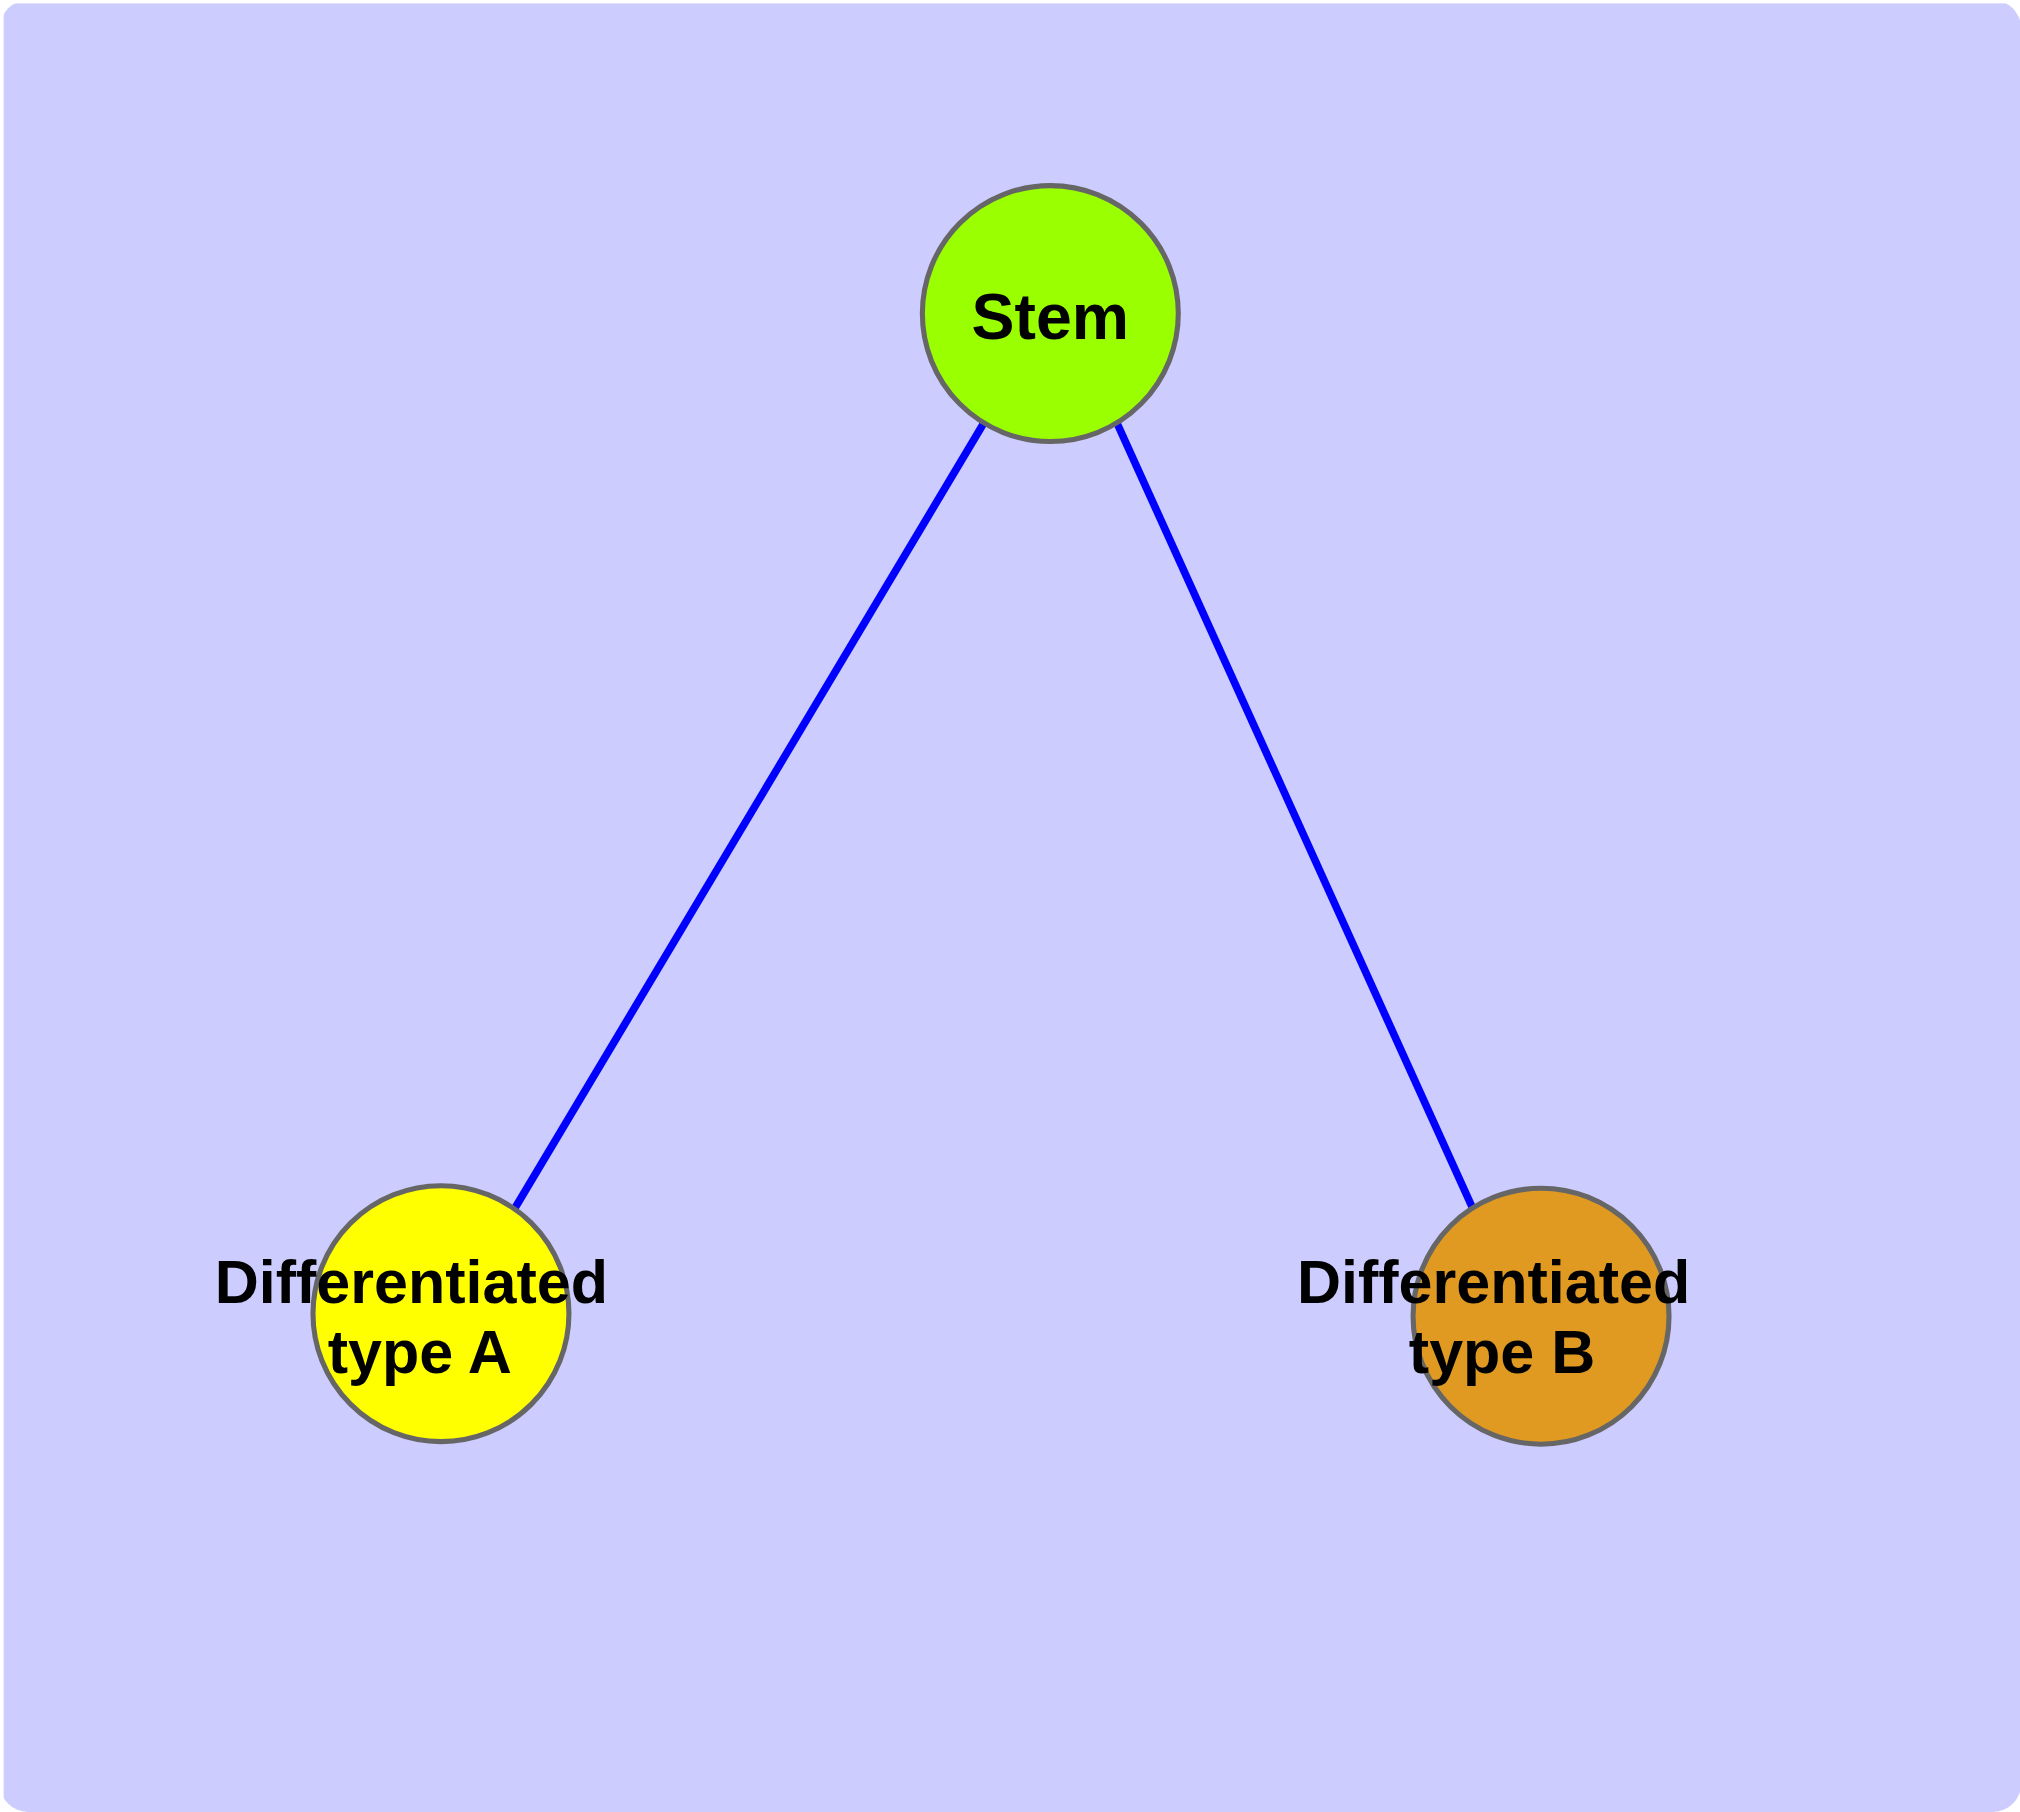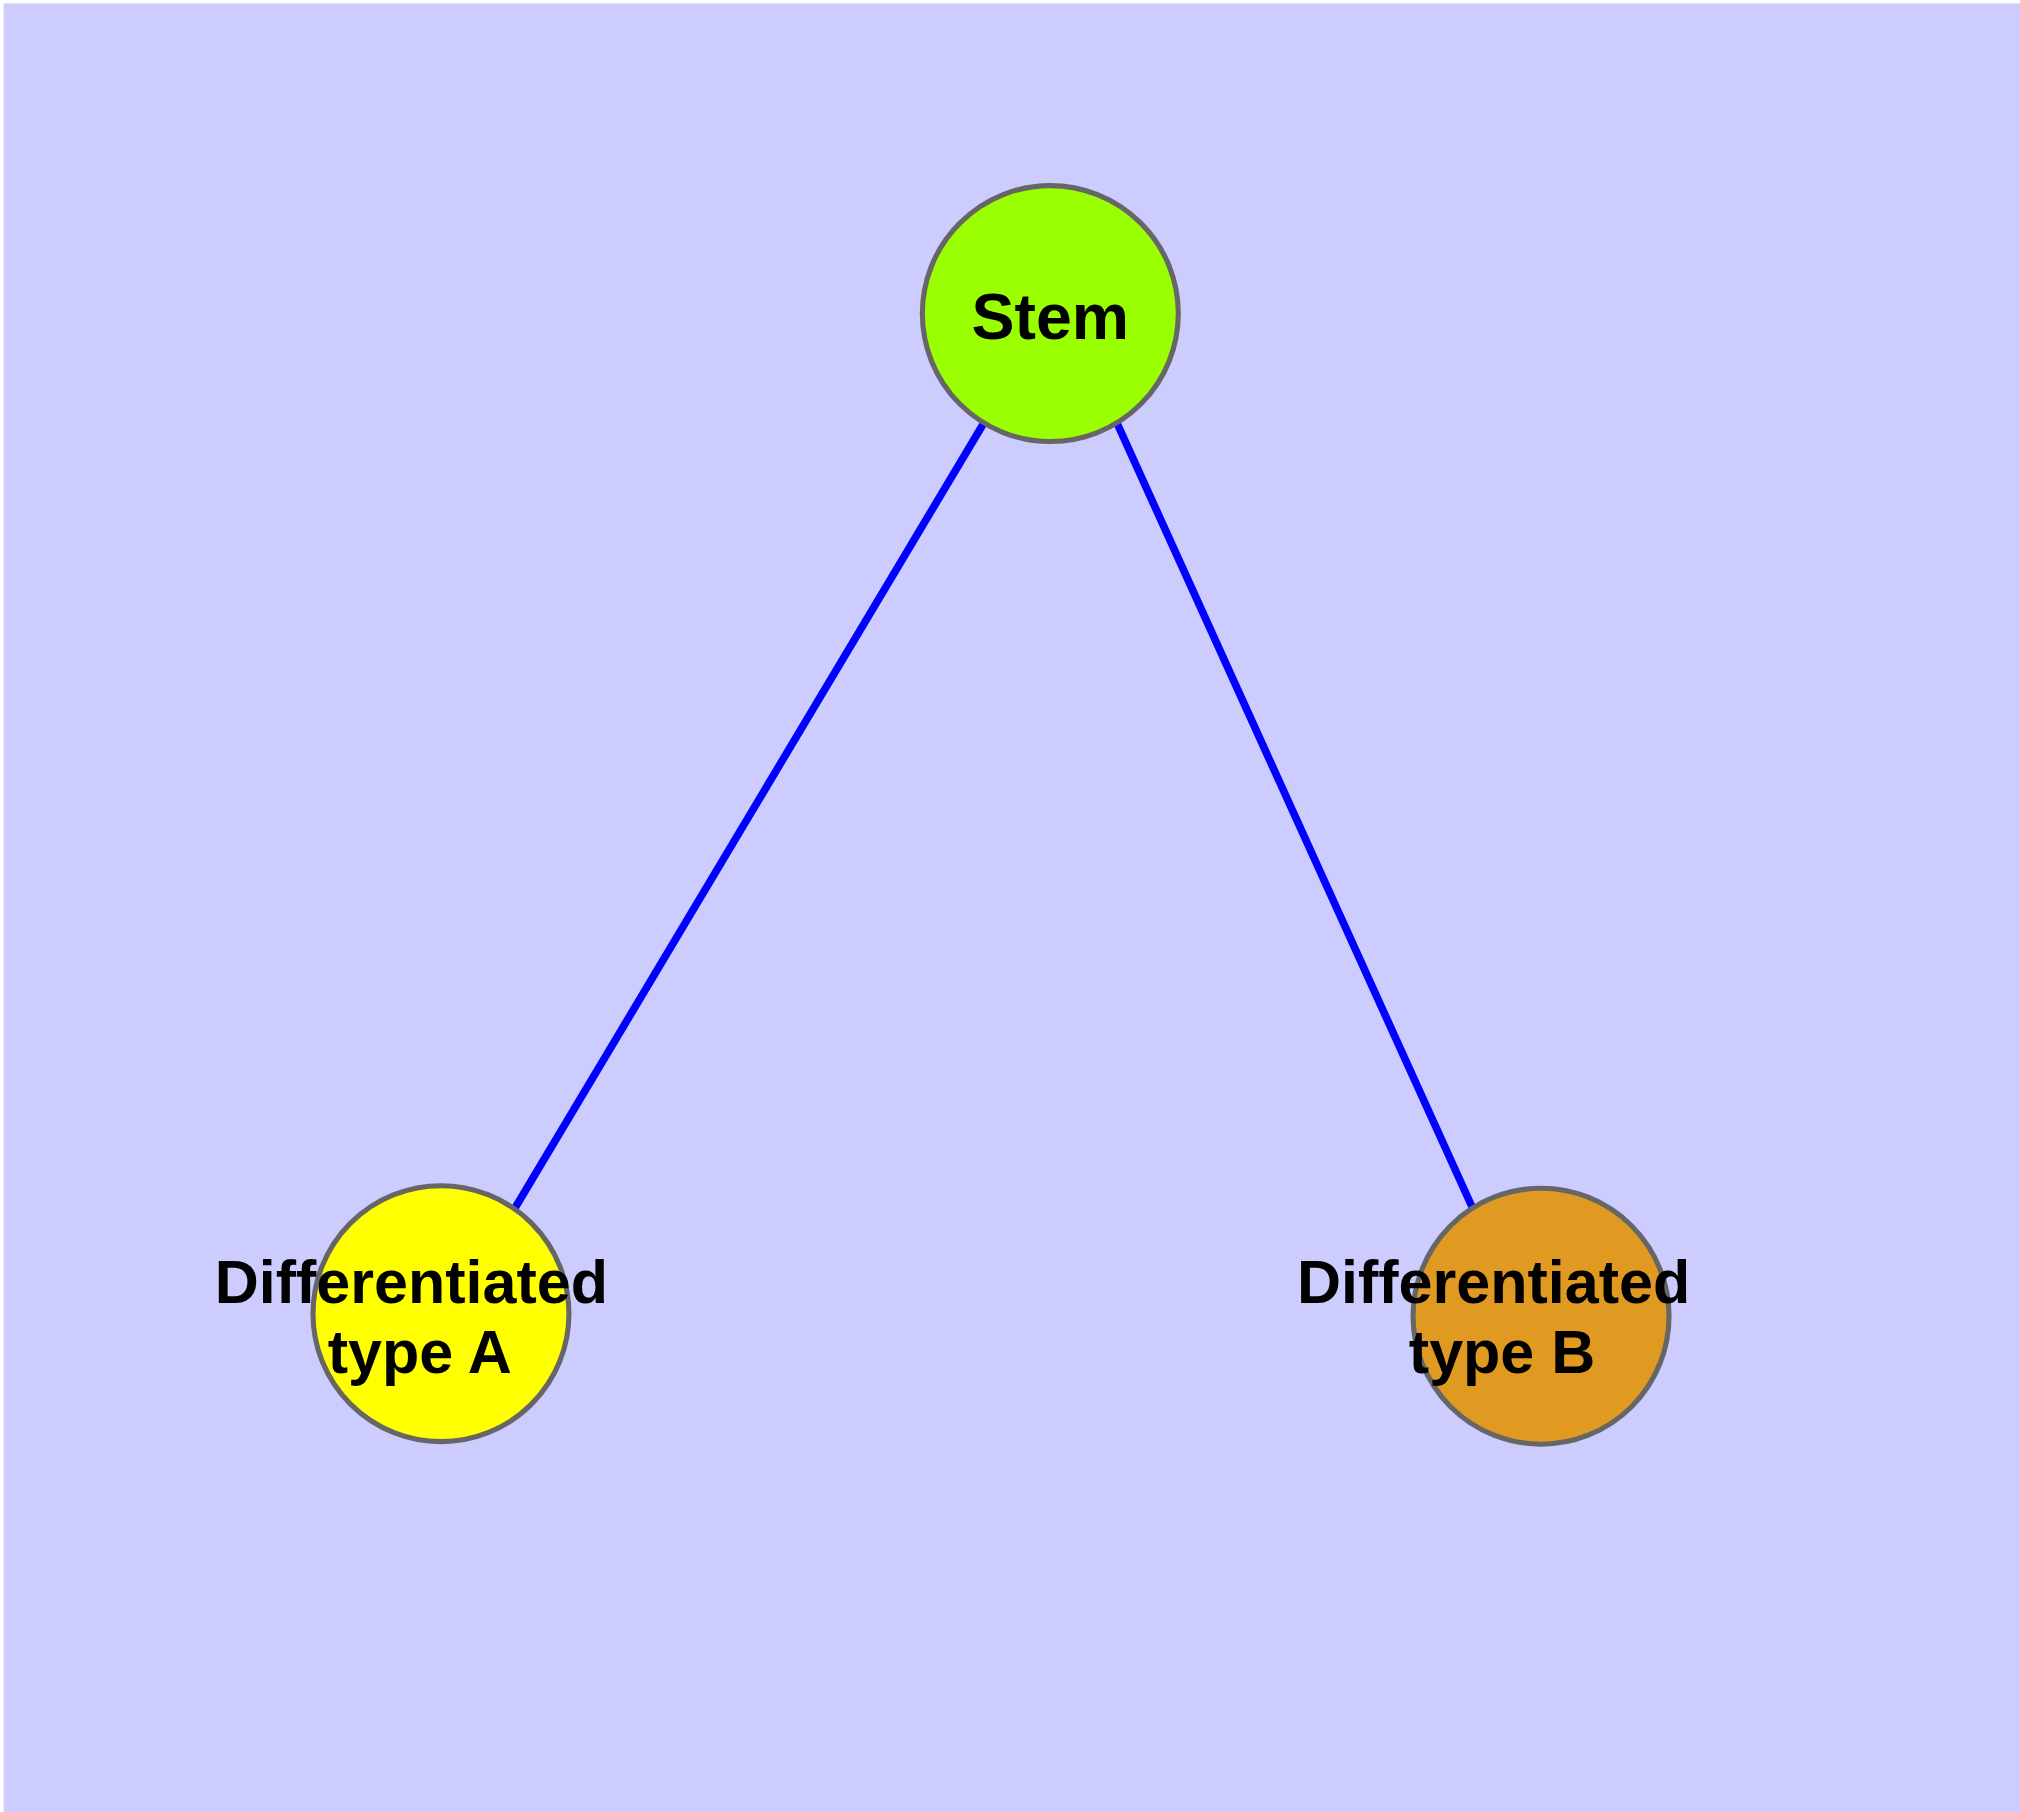--- a/index.html
+++ b/index.html
@@ -31,21 +31,21 @@
     font-weight: bold;
     fill: #000000;
     text-anchor: middle;
     dominant-baseline: middle;
     paint-order: normal;
   }
 </style>
 </head>
 <body>
 
-<div id="canvas" style="width: 2021px; height: 1812px;">
+<div id="canvas" style="width: 2021px; height: 1812px; border-radius: 28px;">
   <svg id="graph-svg" viewBox="0 0 2384 2138" xmlns="http://www.w3.org/2000/svg">
 
     <rect id="bg-rect" x="4" y="4" width="2380" height="2134" fill="#ccccff"></rect>
 
     <g>
       <line id="edge-0" stroke-linecap="butt" x1="1160" y1="500" x2="601" y2="1436" stroke="#0000ff" stroke-width="9"></line>
       <line id="edge-1" stroke-linecap="butt" x1="1318" y1="500" x2="1742" y2="1436" stroke="#0000ff" stroke-width="9"></line>
     </g>
 
     <g>

